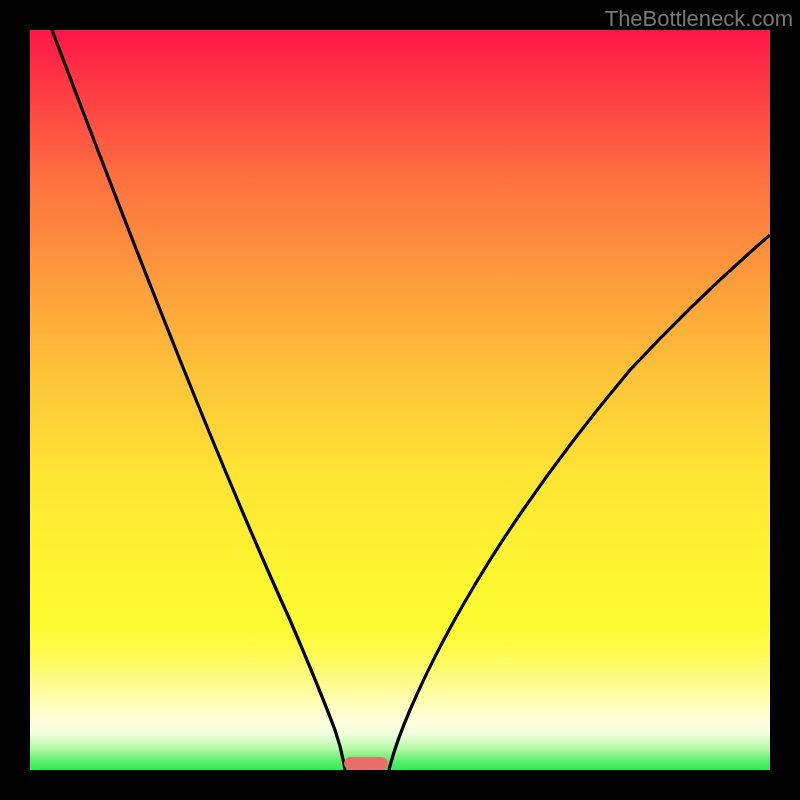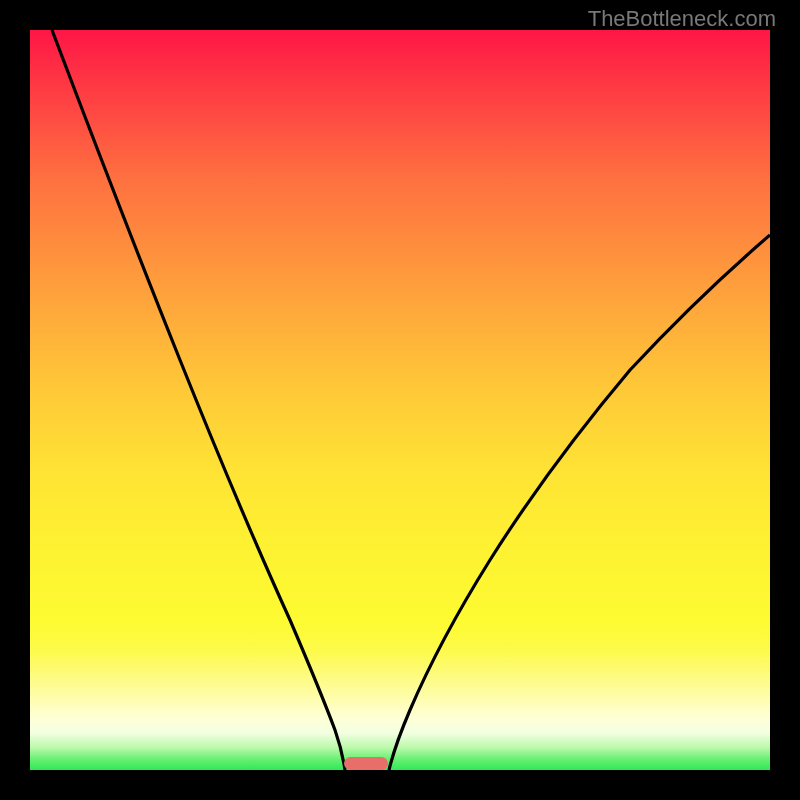--- a/index.html
+++ b/index.html
@@ -7,21 +7,21 @@
     padding: 0;
     width: 800px;
     height: 800px;
     background: #000;
     position: relative;
     font-family: Arial, sans-serif;
   }
   .watermark {
     position: absolute;
     top: 6px;
-    right: 24px;
+    right: 7px;
     color: #787878;
     font-size: 22px;
     font-weight: 500;
     z-index: 10;
   }
   .plot-area {
     position: absolute;
     top: 30px;
     left: 30px;
     width: 740px;

